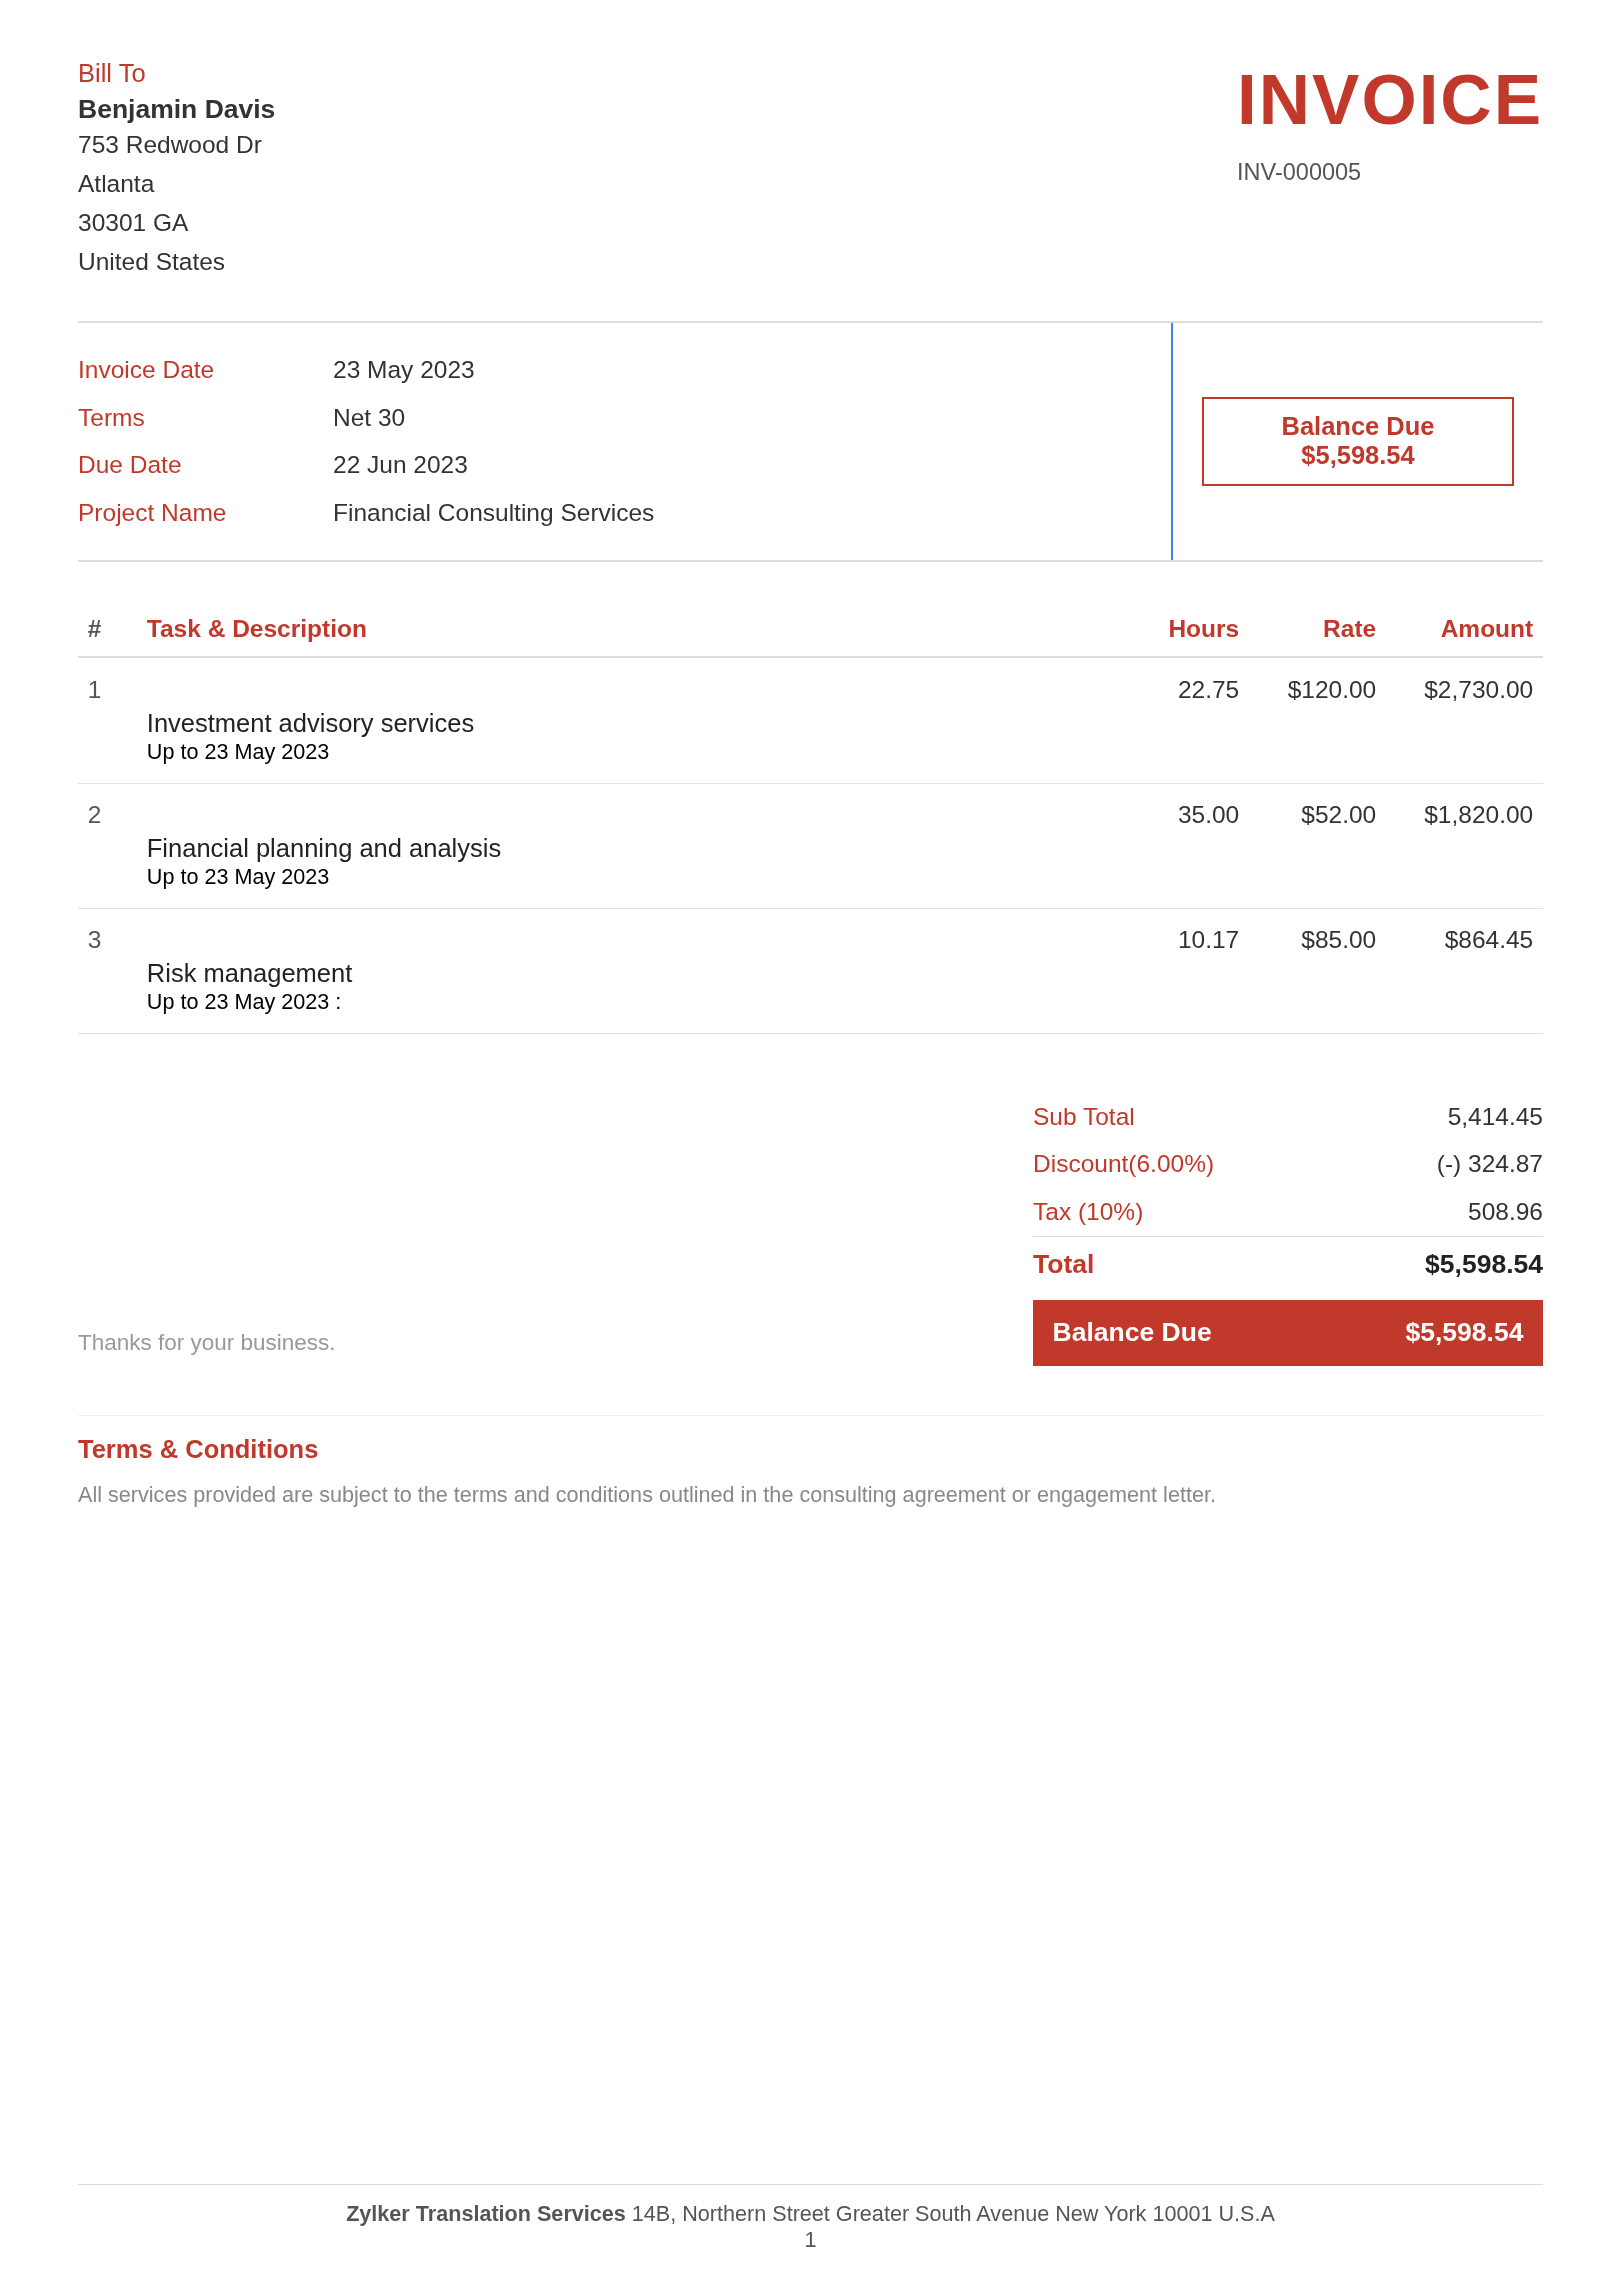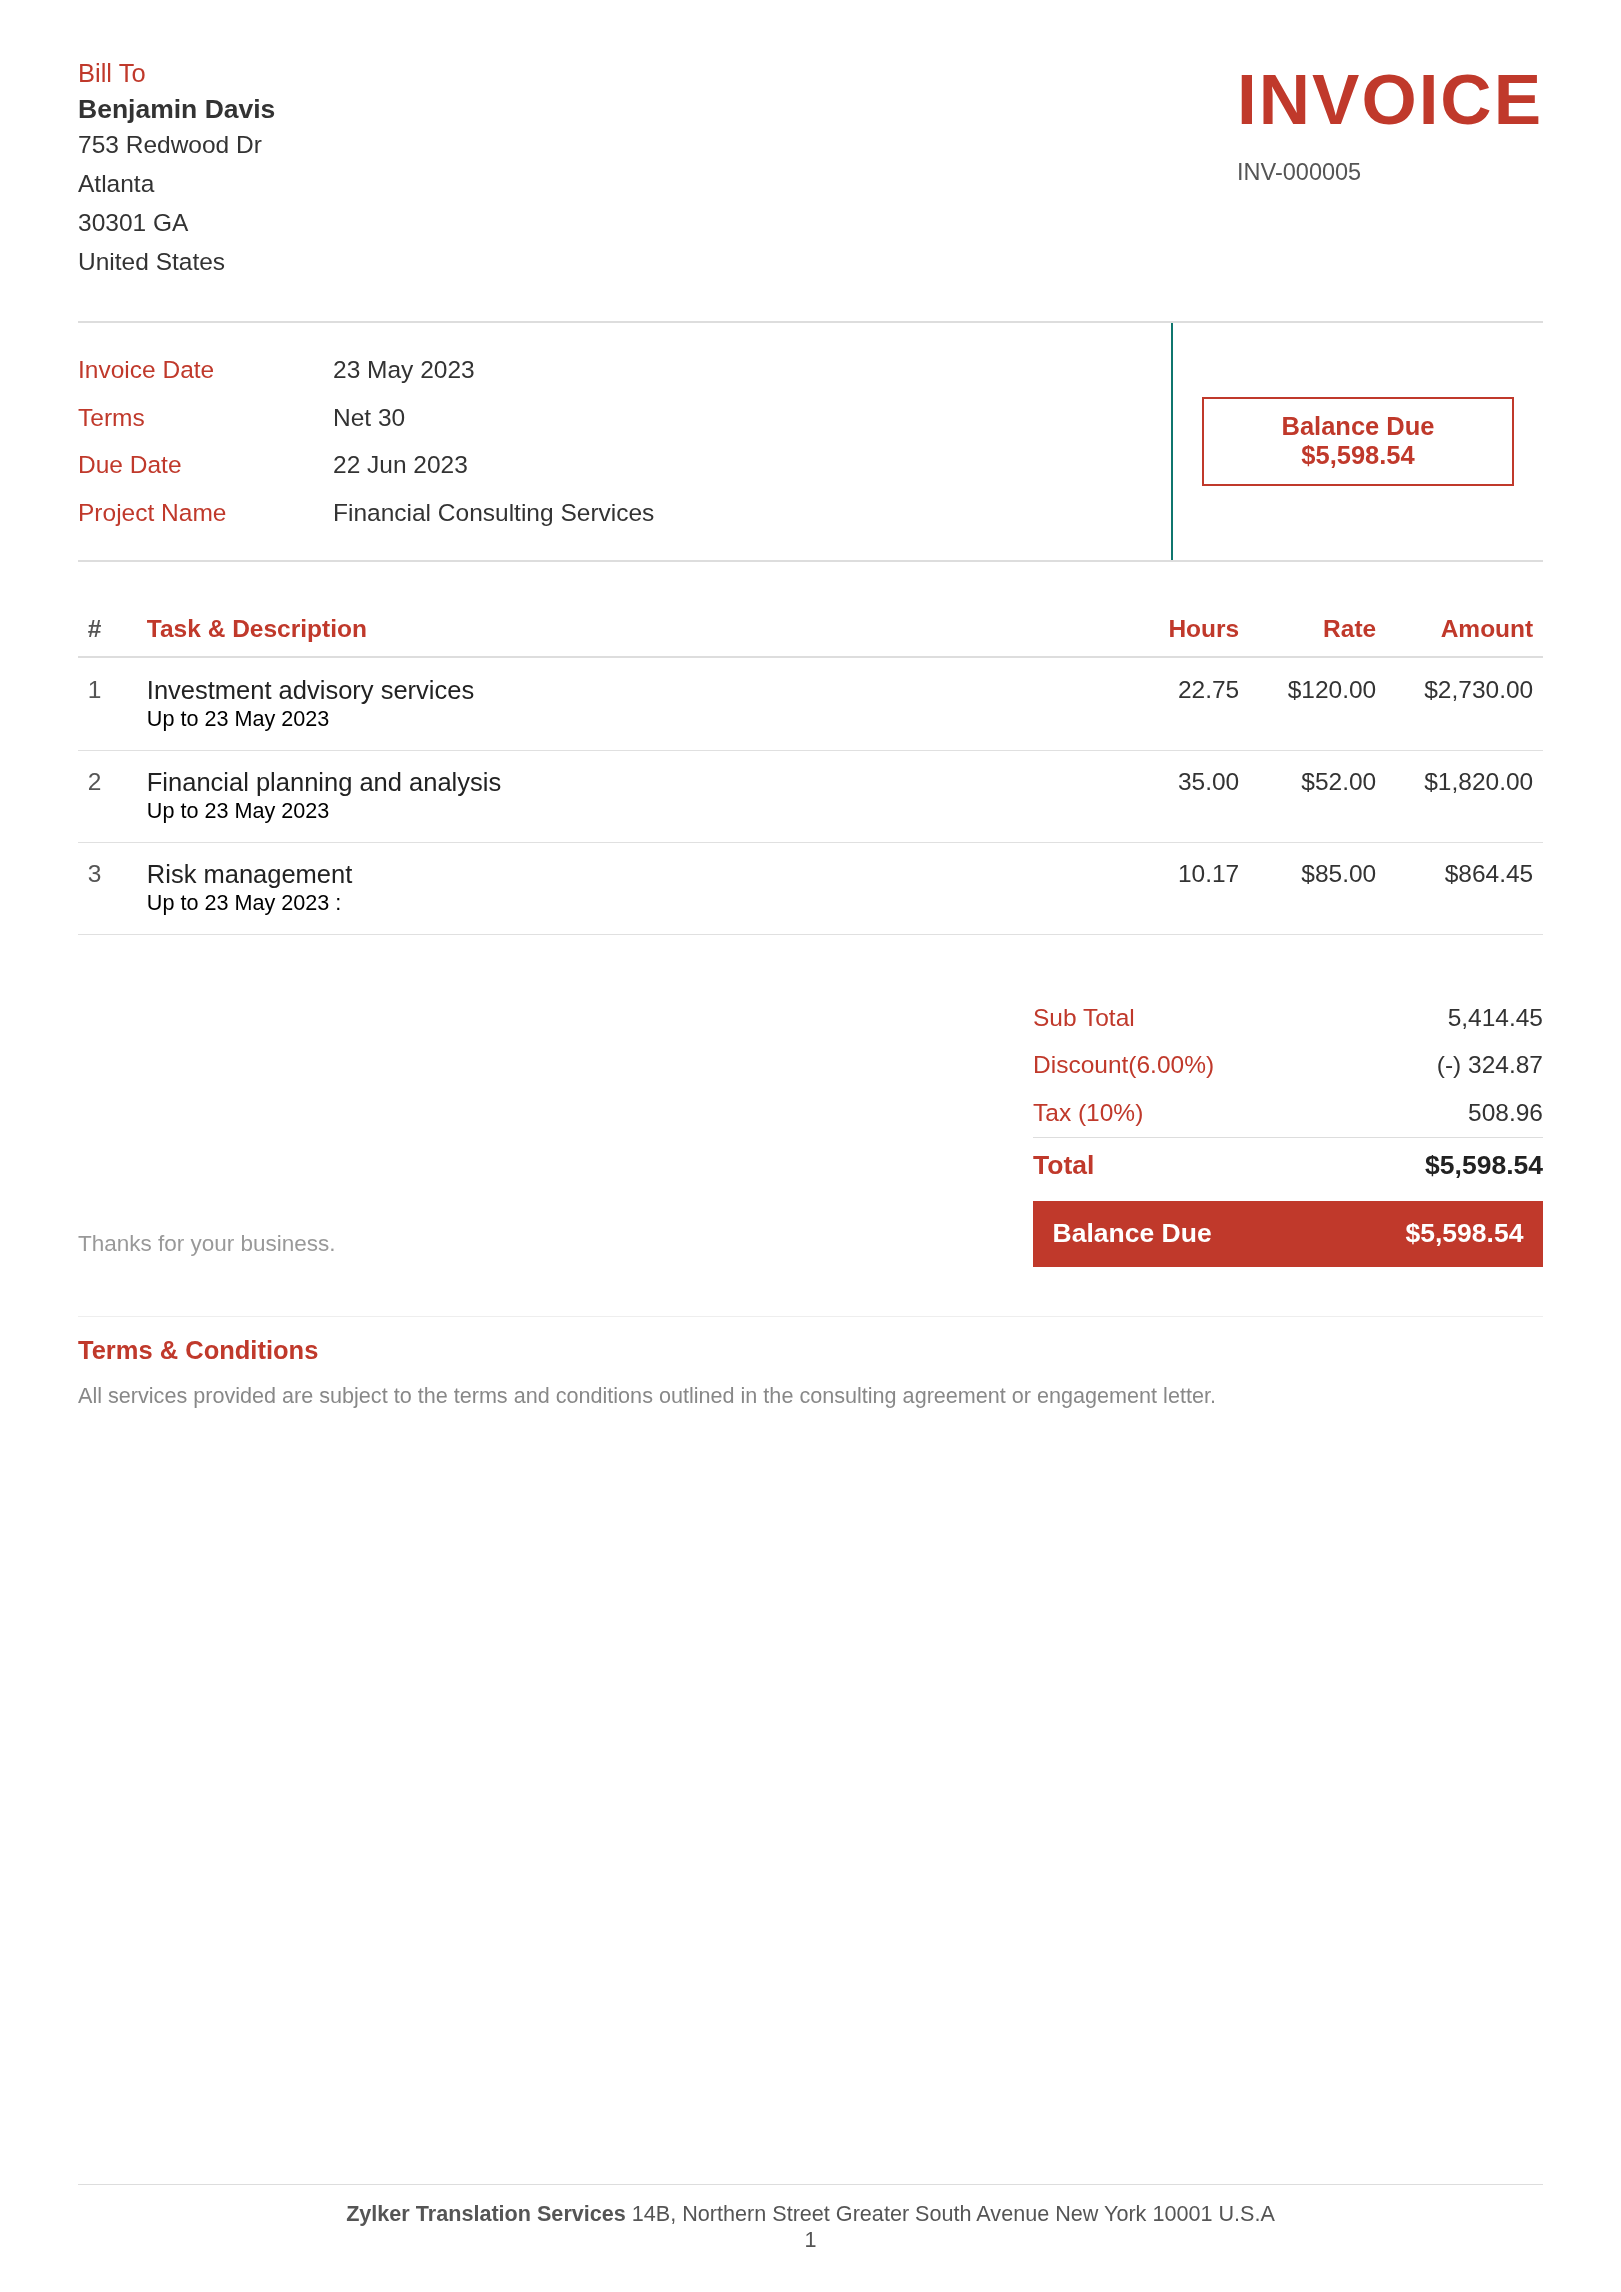--- a/index.html
+++ b/index.html
@@ -50,21 +50,21 @@
       border-top: 2px solid #ddd;
       border-bottom: 2px solid #ddd;
       margin-bottom: 39px;
     }
     .info-left {
       flex: 1;
       padding: 23.5px 0;
     }
     .info-right {
       width: 372px;
-      border-left: 2px solid #0f766e;
+      border-left: 2px solid #3b82f6;
       display: flex;
       align-items: center;
       justify-content: flex-start;
       padding: 18px 29px;
     }
     .balance-due-box {
       border: 2px solid #c0392b;
       width: 100%;
       padding: 13.7px 19.6px;
       text-align: center;
@@ -113,21 +113,21 @@
     .th-amount { text-align: right; color: #c0392b; width: 157px; }
     .items-table tbody tr {
       border-bottom: 1px solid #e0e0e0;
     }
     .items-table td {
       padding: 17.6px 9.8px;
       vertical-align: top;
       font-size: 24.5px;
     }
     .td-num { color: #555; }
-    .td-task-main { font-size: 25.5px; color: #222; }
+    .td-task-main { font-size: 25.5px; color: #222; margin-top: 33px; }
     .td-task-sub { font-size: 21.6px; color: #000000; margin-top: 1px; }
     .td-hours { text-align: right; }
     .td-rate { text-align: right; }
     .td-amount { text-align: right; }
     .bottom-section {
       display: flex;
       justify-content: space-between;
       align-items: flex-start;
       margin-top: 59px;
       margin-bottom: 39px;

